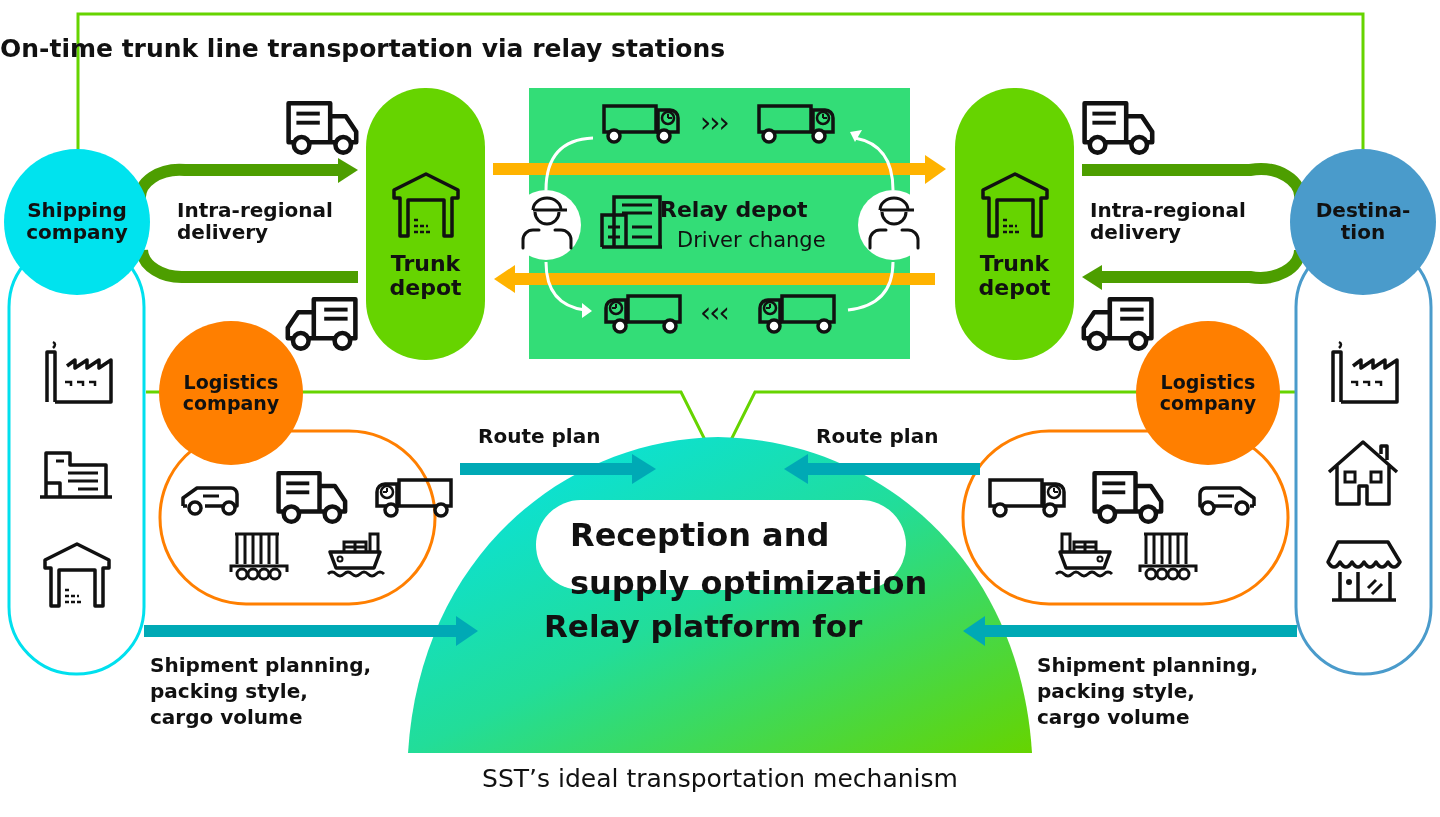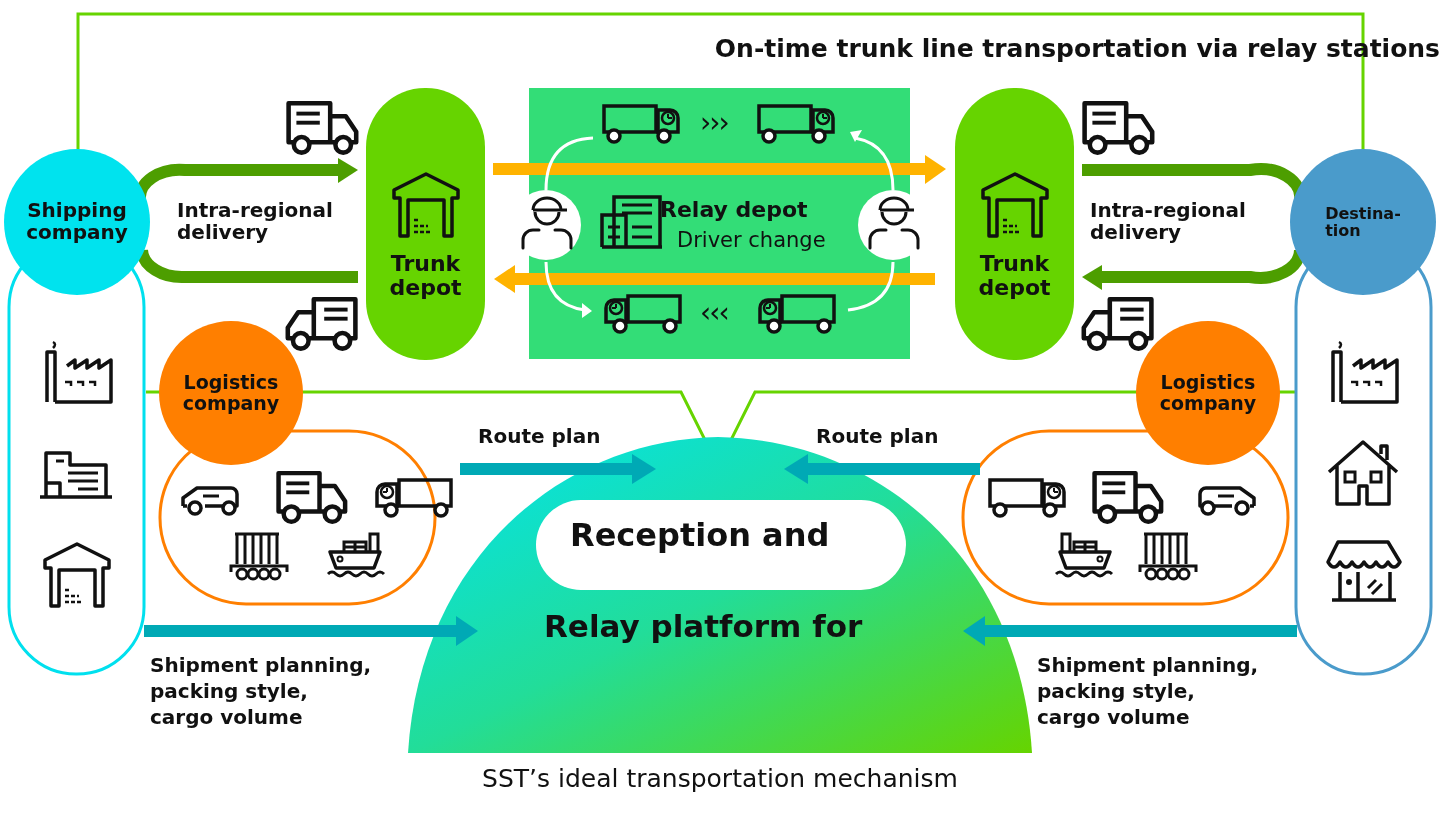--- a/index.html
+++ b/index.html
@@ -173,26 +173,26 @@
   <rect x="460" y="463" width="172" height="12" fill="#00a9b5"></rect>
   <polygon points="632,454 656,469 632,484" fill="#00a9b5"></polygon>
   <rect x="808" y="463" width="172" height="12" fill="#00a9b5"></rect>
   <polygon points="808,454 784,469 808,484" fill="#00a9b5"></polygon>
   <rect x="144" y="625" width="312" height="12" fill="#00a9b5"></rect>
   <polygon points="456,616 478,631 456,646" fill="#00a9b5"></polygon>
   <rect x="985" y="625" width="312" height="12" fill="#00a9b5"></rect>
   <polygon points="985,616 963,631 985,646" fill="#00a9b5"></polygon>
 </svg>
 
-<div class="lbl title" style="left:0;width:1440px;top:35px;text-align:right;">On-time trunk line transportation via relay stations</div>
+<div class="lbl title" style="left:0;width:1440px;top:35px;text-align:left;">On-time trunk line transportation via relay stations</div>
 
 <div class="abs circle-lbl" style="left:4px;top:149px;width:146px;height:146px;font-size:20px;">
   <div><span>Shipping</span><br><span>company</span></div>
 </div>
-<div class="abs circle-lbl" style="left:1290px;top:149px;width:146px;height:146px;font-size:16px;text-align:left;">
+<div class="abs circle-lbl" style="left:1290px;top:149px;width:146px;height:146px;font-size:20px;text-align:center;">
   <div><span>Destina-</span><br><span>tion</span></div>
 </div>
 
 <div class="lbl t21" style="left:177px;top:200px;">
   <span>Intra-regional</span><br><span>delivery</span>
 </div>
 <div class="lbl t21" style="left:1090px;top:200px;">
   <span>Intra-regional</span><br><span>delivery</span>
 </div>
 
@@ -212,21 +212,21 @@
   <div><span>Logistics</span><br><span>company</span></div>
 </div>
 <div class="abs circle-lbl" style="left:1136px;top:321px;width:144px;height:144px;font-size:19px;">
   <div><span>Logistics</span><br><span>company</span></div>
 </div>
 
 <div class="lbl t21" style="left:478px;top:426px;">Route plan</div>
 <div class="lbl t21" style="left:816px;top:426px;">Route plan</div>
 
 <div class="lbl" style="left:570px;top:511px;font-size:32px;line-height:1.5;">
-  <span>Reception and</span><br>
+  <span>Reception and</span><br><span>supply optimization</span>
 </div>
 
 <div class="lbl" style="left:544px;top:606px;font-size:31px;line-height:1.33;">
   <span>Relay platform for</span><br><br>
 </div>
 
 <div class="lbl t21" style="left:150px;top:652px;line-height:1.3;">
   <span>Shipment planning,</span><br><span>packing style,</span><br><span>cargo volume</span>
 </div>
 <div class="lbl t21" style="left:1037px;top:652px;line-height:1.3;">

